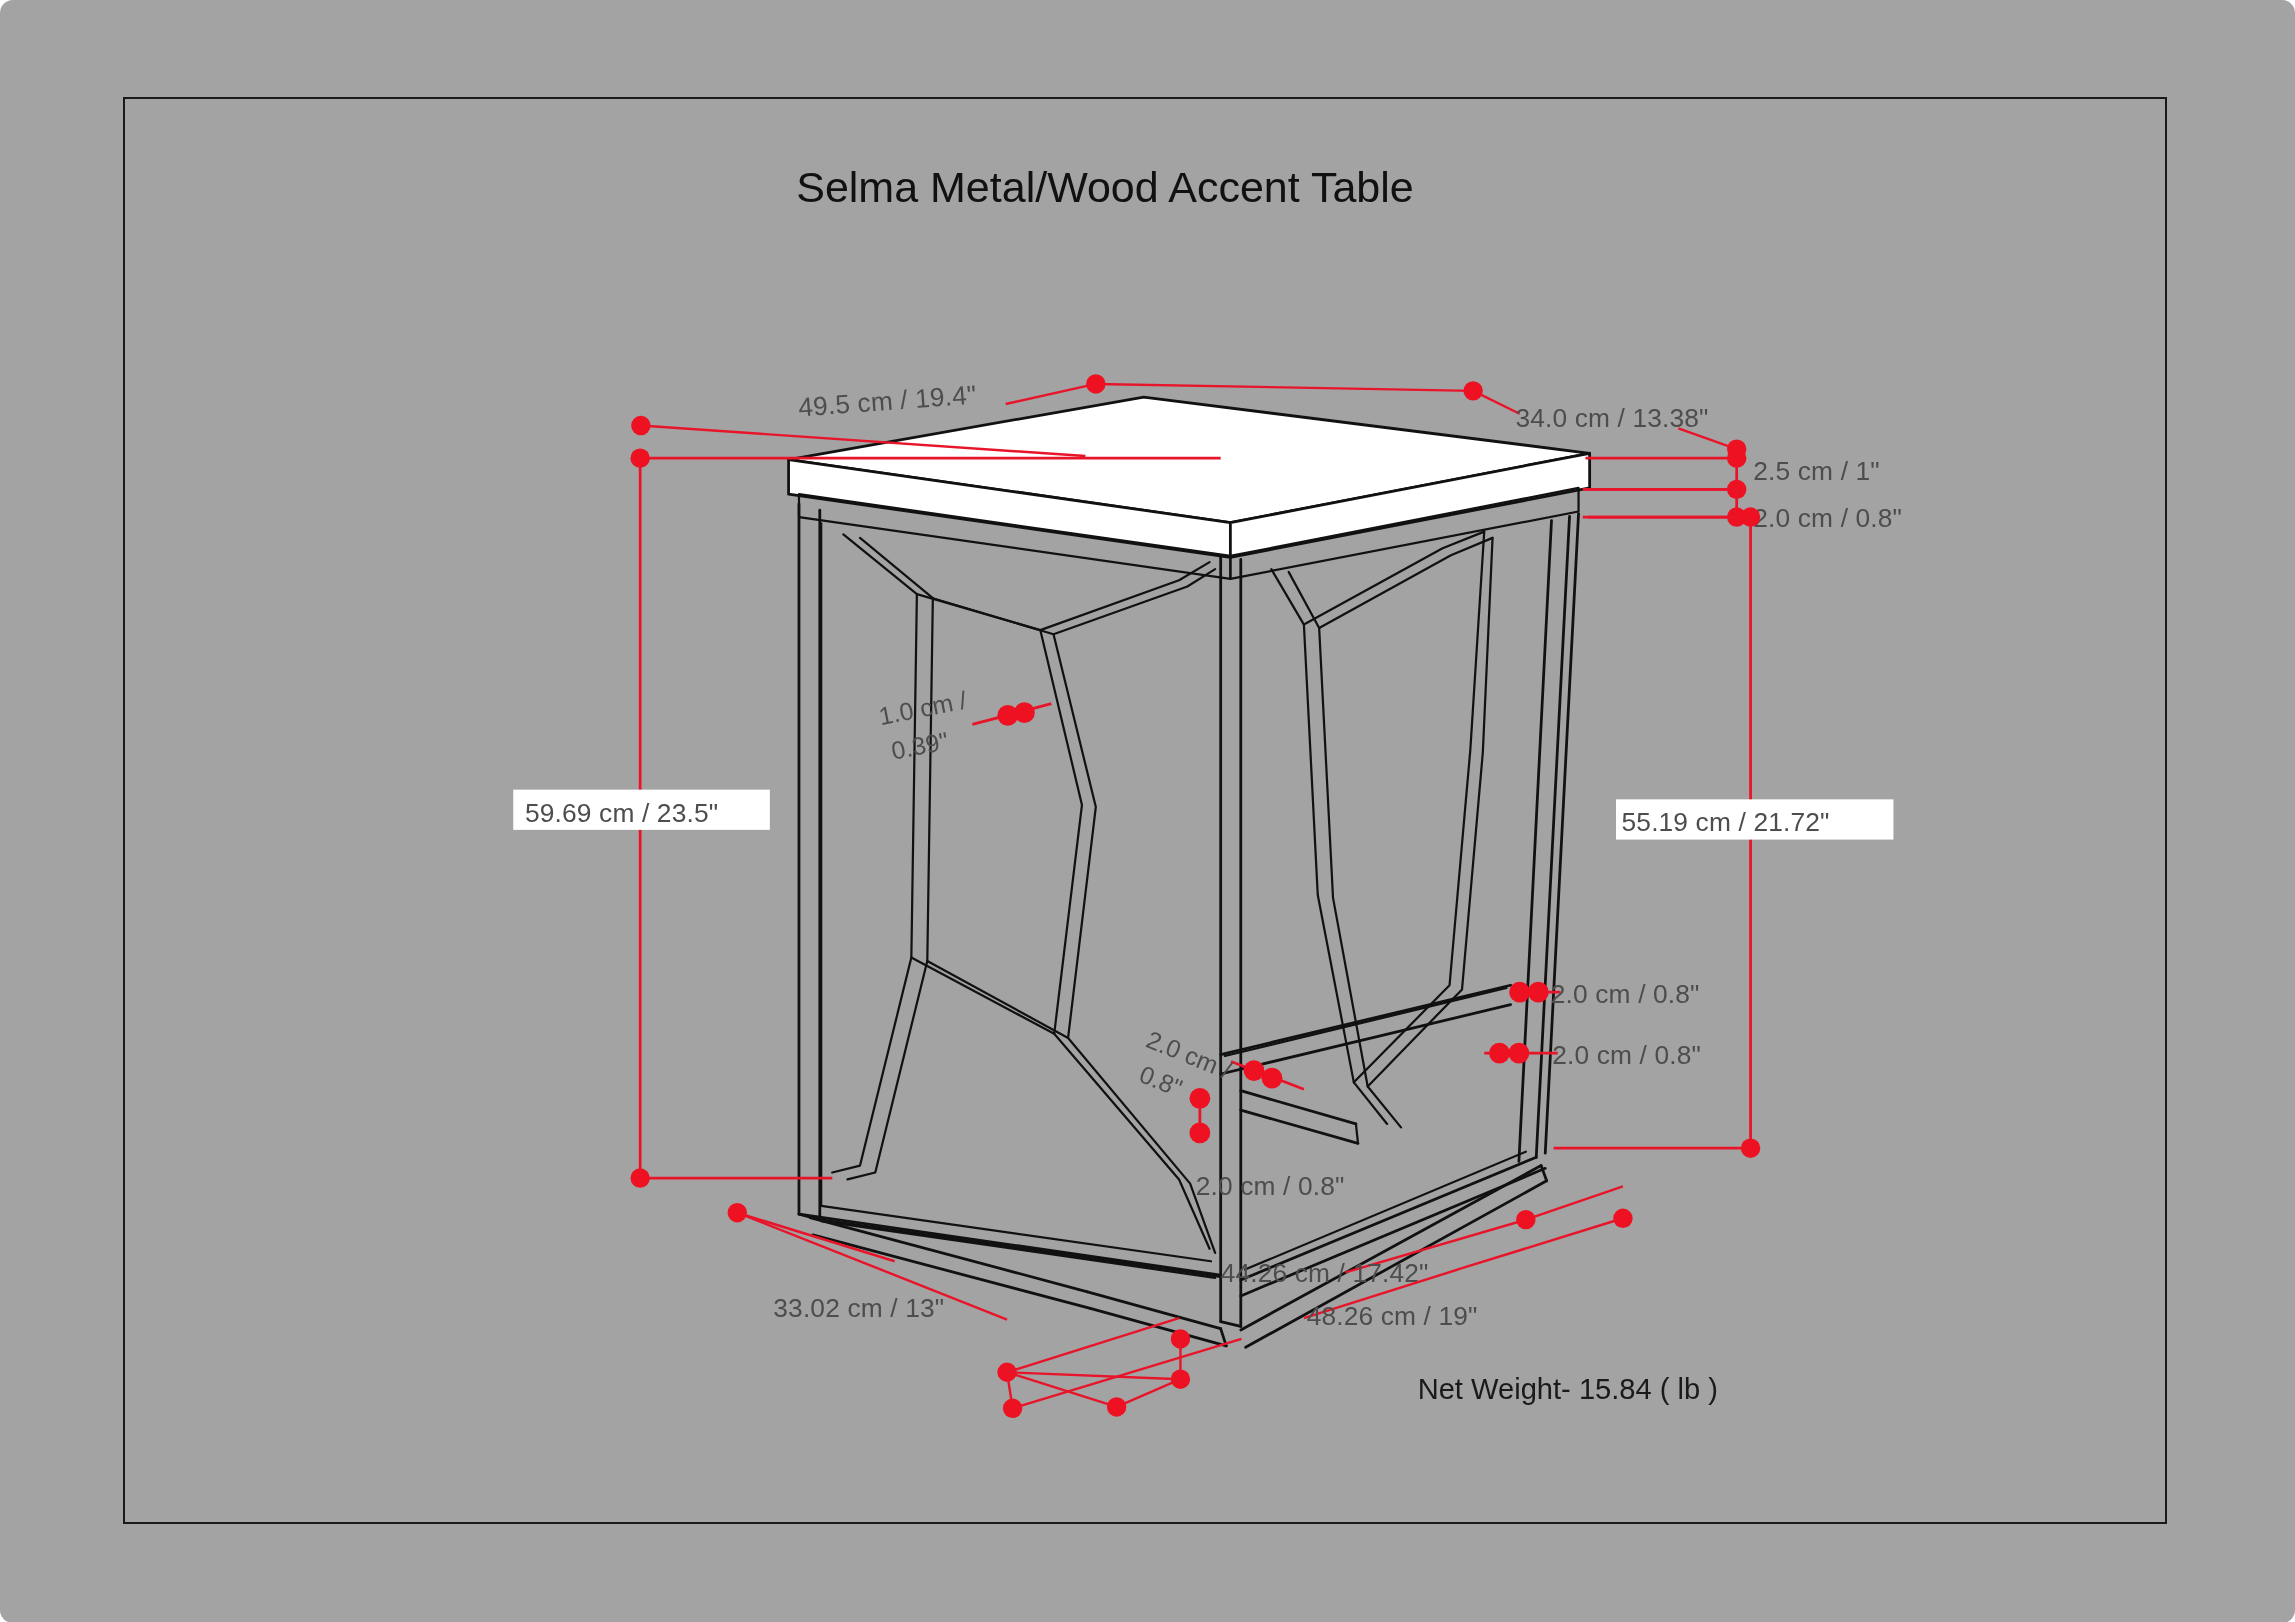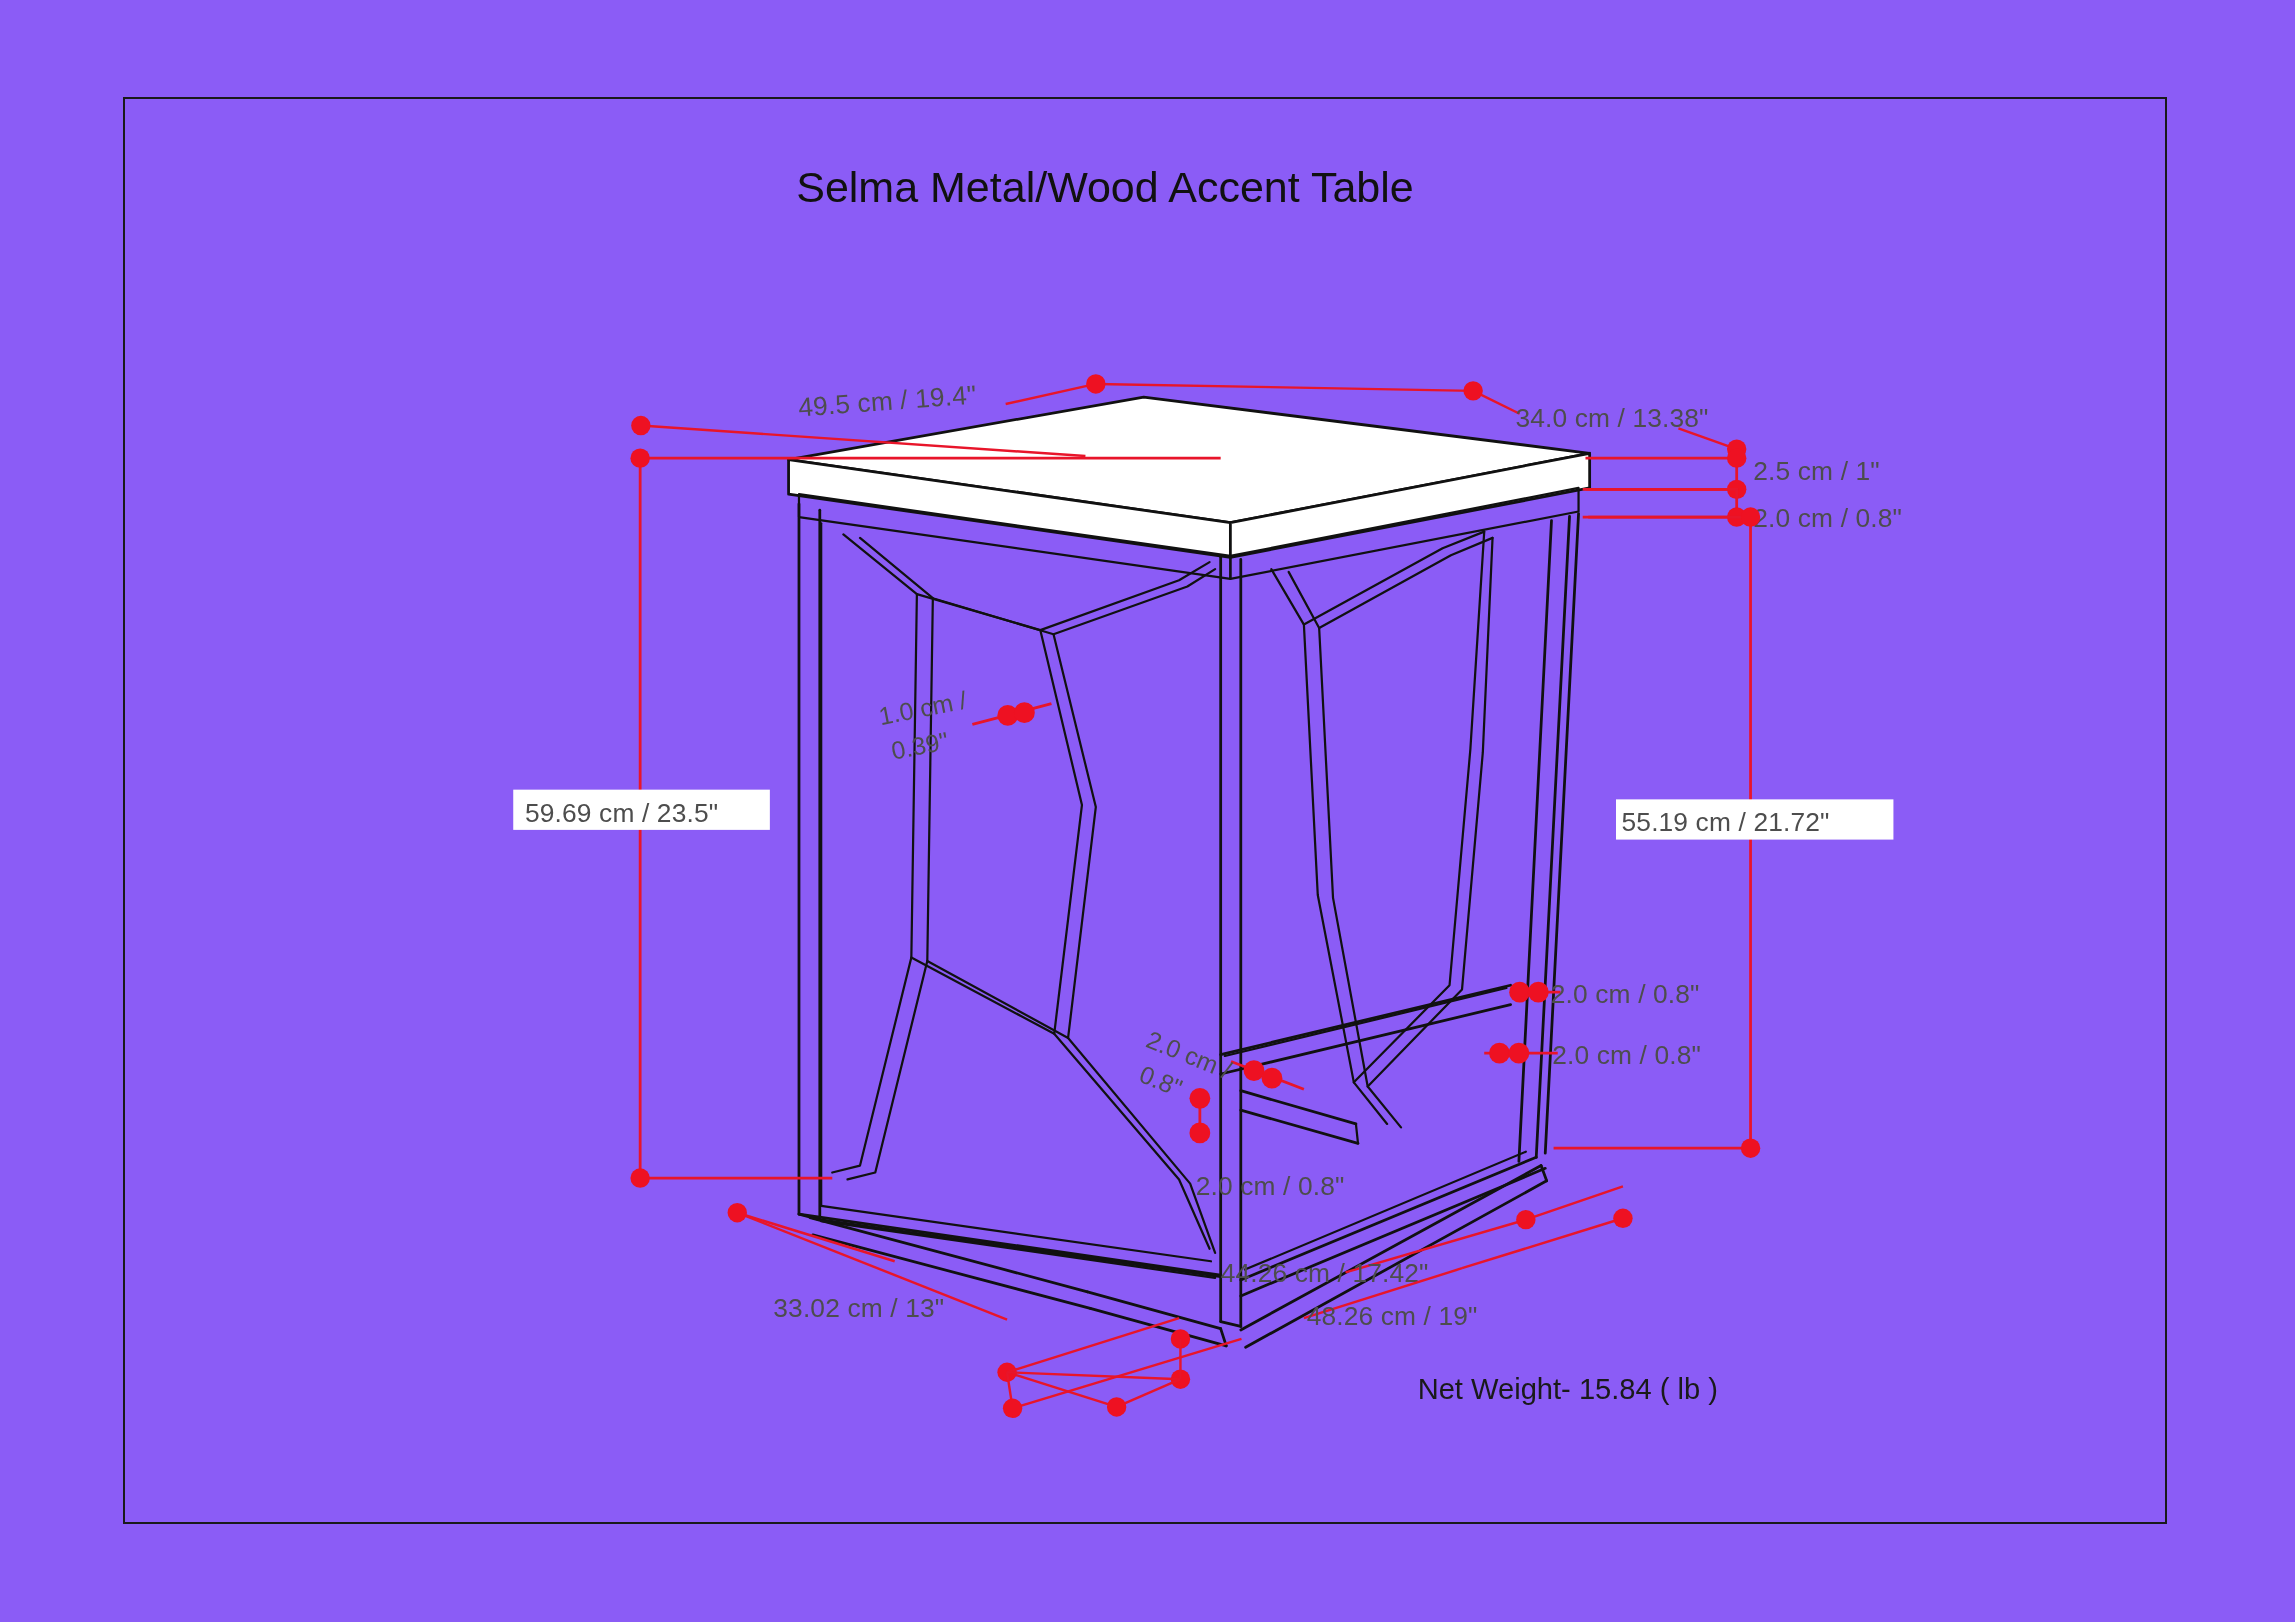--- a/index.html
+++ b/index.html
@@ -7,22 +7,23 @@
     padding: 0;
     background: #ffffff;
   }
   body {
     font-family: "Liberation Sans", sans-serif;
   }
   #page {
     position: relative;
     width: 2295px;
     height: 1623px;
-    background: #8b5cf6;
+    background: #a3a3a3;
     overflow: hidden;
+    border-radius: 13px;
   }
   #sheet-border {
     position: absolute;
     left: 123px;
     top: 97px;
     width: 2044px;
     height: 1427px;
     border: 2.8px solid #1a1a1a;
     box-sizing: border-box;
   }

